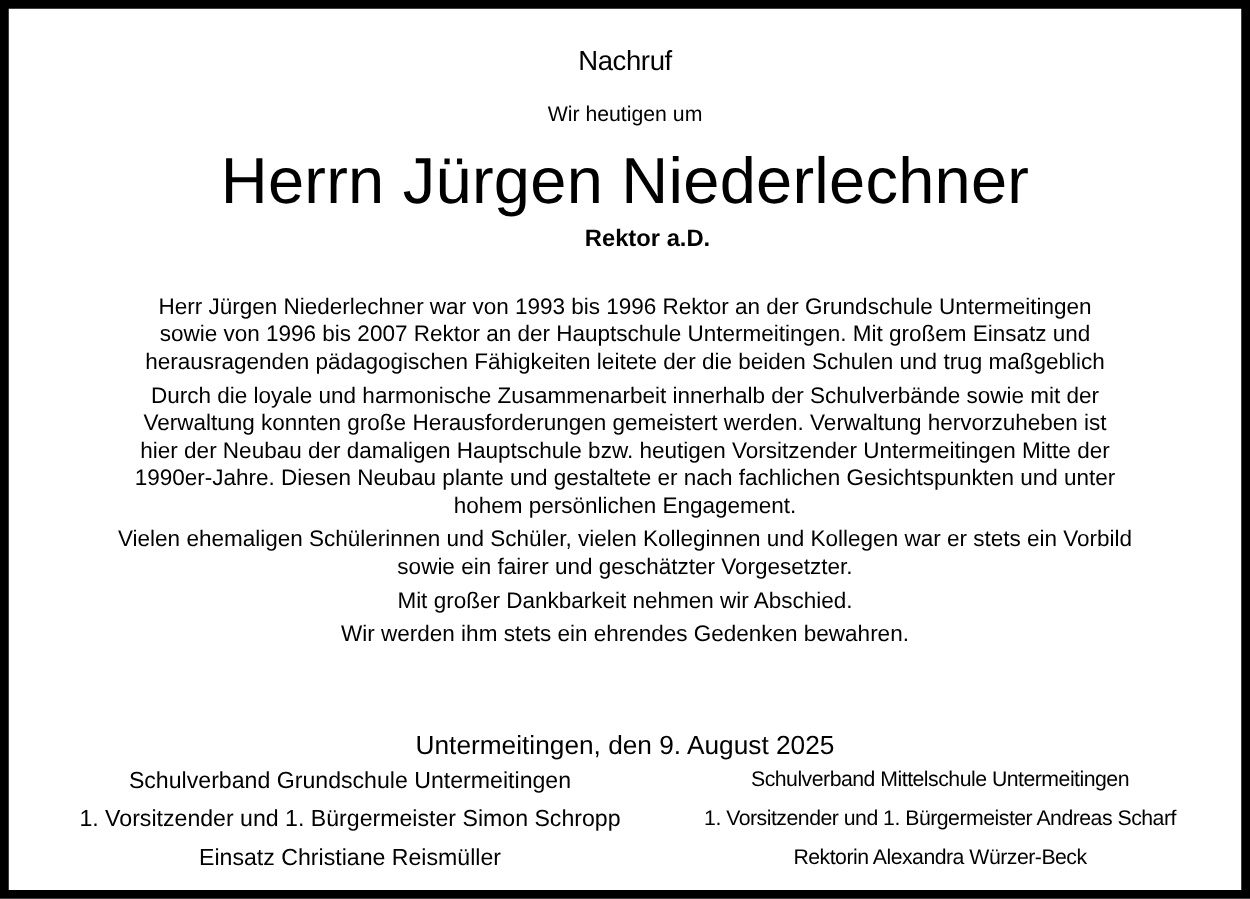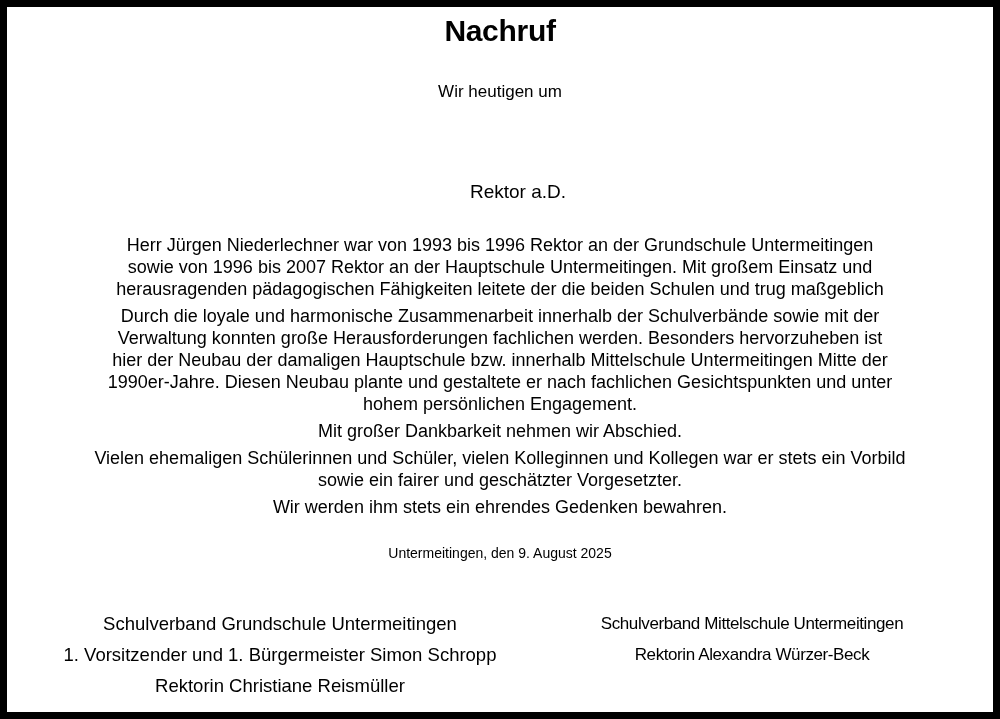--- a/index.html
+++ b/index.html
@@ -19,23 +19,23 @@
       height: 719px;
       border: 7px solid #000000;
       background: #ffffff;
       color: #000000;
       font-family: "Liberation Sans", "DejaVu Sans", sans-serif;
       text-align: center;
     }
     .heading {
       position: absolute;
       left: 0; right: 0;
-      top: 8px;
-      font-size: 30px;
-      font-weight: bold;
+      top: 26px;
+      font-size: 22px;
+      font-weight: normal;
       letter-spacing: -0.3px;
       line-height: 32px;
     }
     .mourn {
       position: absolute;
       left: 0; right: 0;
       top: 74px;
       font-size: 17px;
       line-height: 22px;
     }
@@ -45,42 +45,42 @@
       top: 106px;
       font-size: 52px;
       line-height: 64px;
       letter-spacing: 0.2px;
     }
     .title {
       position: absolute;
       left: 0; right: 0;
       top: 172px;
       font-size: 19px;
-      font-weight: normal;
+      font-weight: bold;
       line-height: 26px;
       margin-left: 36px;
     }
     .body-text {
       position: absolute;
       left: 22px; right: 22px;
       top: 227px;
       font-size: 18px;
       line-height: 22px;
     }
     .body-text p {
       margin: 0 0 5px 0;
     }
     .body-text p.closing {
       margin-bottom: 9px;
     }
     .date-line {
       position: absolute;
       left: 0; right: 0;
-      top: 534px;
-      font-size: 14px;
+      top: 578px;
+      font-size: 21px;
       line-height: 24px;
     }
     .signatures {
       position: absolute;
       left: 0; right: 0;
       top: 601px;
       display: flex;
     }
     .sig-col {
       flex: 1;
@@ -106,55 +106,57 @@
   </style>
 </head>
 <body>
 
 <div class="frame">
 
   <div class="heading">Nachruf</div>
 
   <div class="mourn">Wir heutigen um</div>
 
+  <div class="name">Herrn Jürgen Niederlechner</div>
 
   <div class="title">Rektor a.D.</div>
 
   <div class="body-text">
     <p>
       <span>Herr Jürgen Niederlechner war von 1993 bis 1996 Rektor an der Grundschule Untermeitingen</span><br>
       <span>sowie von 1996 bis 2007 Rektor an der Hauptschule Untermeitingen. Mit großem Einsatz und</span><br>
       <span>herausragenden pädagogischen Fähigkeiten leitete der die beiden Schulen und trug maßgeblich</span><br>
     </p>
     <p>
       <span>Durch die loyale und harmonische Zusammenarbeit innerhalb der Schulverbände sowie mit der</span><br>
-      <span>Verwaltung konnten große Herausforderungen fachlichen werden. Besonders hervorzuheben ist</span><br>
-      <span>hier der Neubau der damaligen Hauptschule bzw. innerhalb Mittelschule Untermeitingen Mitte der</span><br>
+      <span>Verwaltung konnten große Herausforderungen gemeistert werden. Verwaltung hervorzuheben ist</span><br>
+      <span>hier der Neubau der damaligen Hauptschule bzw. heutigen Vorsitzender Untermeitingen Mitte der</span><br>
       <span>1990er-Jahre. Diesen Neubau plante und gestaltete er nach fachlichen Gesichtspunkten und unter</span><br>
       <span>hohem persönlichen Engagement.</span>
     </p>
     <p>
-      <span>Mit großer Dankbarkeit nehmen wir Abschied.</span>
+      <span>Vielen ehemaligen Schülerinnen und Schüler, vielen Kolleginnen und Kollegen war er stets ein Vorbild</span><br>
+      <span>sowie ein fairer und geschätzter Vorgesetzter.</span>
     </p>
     <p>
-      <span>Vielen ehemaligen Schülerinnen und Schüler, vielen Kolleginnen und Kollegen war er stets ein Vorbild</span><br>
-      <span>sowie ein fairer und geschätzter Vorgesetzter.</span>
+      <span>Mit großer Dankbarkeit nehmen wir Abschied.</span>
     </p>
     <p class="closing">
       <span>Wir werden ihm stets ein ehrendes Gedenken bewahren.</span>
     </p>
   </div>
 
   <div class="date-line">Untermeitingen, den 9. August 2025</div>
 
   <div class="signatures">
     <div class="sig-col left">
       <div class="sig-line">Schulverband Grundschule Untermeitingen</div>
       <div class="sig-line">1. Vorsitzender und 1. Bürgermeister Simon Schropp</div>
-      <div class="sig-line">Rektorin Christiane Reismüller</div>
+      <div class="sig-line">Einsatz Christiane Reismüller</div>
     </div>
     <div class="sig-col right">
       <div class="sig-line">Schulverband Mittelschule Untermeitingen</div>
+      <div class="sig-line">1. Vorsitzender und 1. Bürgermeister Andreas Scharf</div>
       <div class="sig-line">Rektorin Alexandra Würzer-Beck</div>
     </div>
   </div>
 
 </div>
 
 </body></html>

